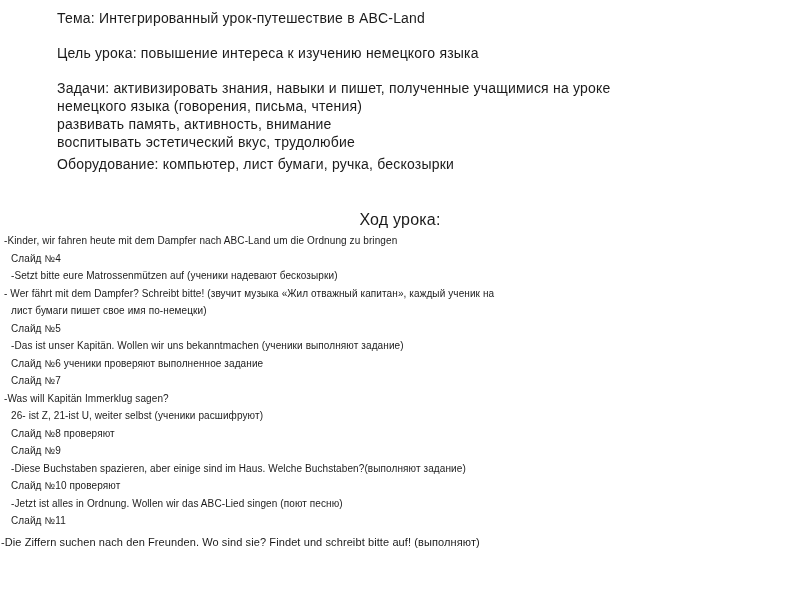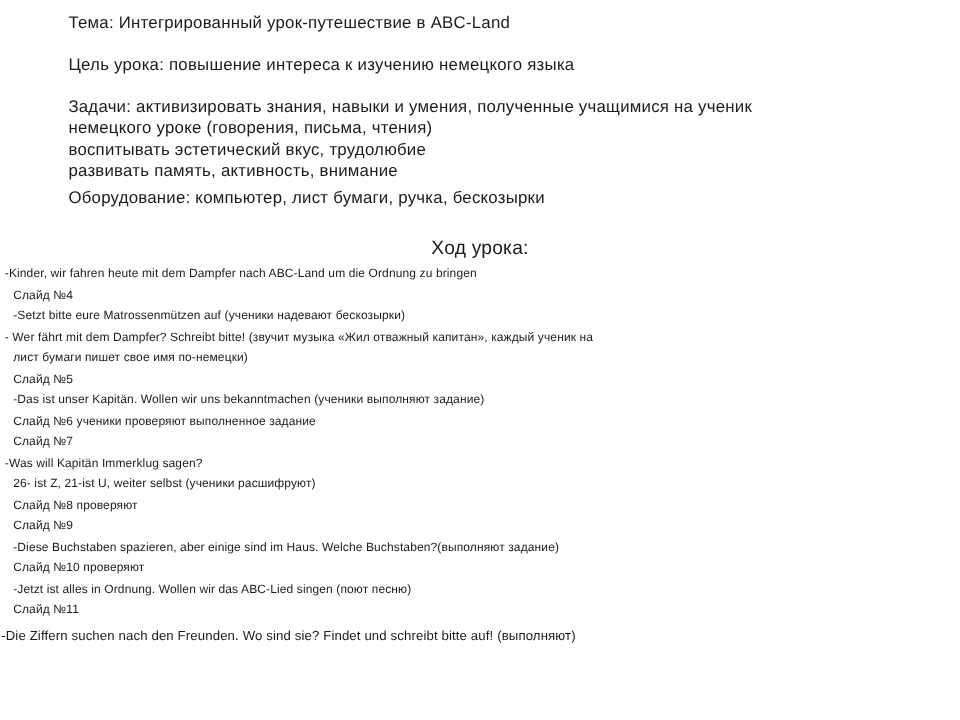--- a/index.html
+++ b/index.html
@@ -18,21 +18,21 @@
   .header-block {
     margin-left: 57px;
     font-size: 14px;
     line-height: 18px;
     letter-spacing: 0.2px;
   }
   .para-gap { margin-bottom: 17px; }
   .equip-line { margin-top: 4px; }
   
   .hod-title {
-    margin-top: 25px;
+    margin-top: 37px;
     text-align: center;
     font-size: 16px;
     line-height: 20px;
     letter-spacing: 0.2px;
   }
   .body-block {
     margin-top: 2px;
     font-size: 10px;
     line-height: 17.5px;
     letter-spacing: 0.1px;
@@ -49,24 +49,24 @@
 </style>
 </head>
 <body>
 
 <div class="doc">
 
   <div class="header-block">
     <div class="para-gap">Тема: Интегрированный урок-путешествие в ABC-Land</div>
     <div class="para-gap">Цель урока: повышение интереса к изучению немецкого языка</div>
     <div>
-      <div>Задачи: активизировать знания, навыки и умения, полученные учащимися на ученик</div>
-      <div>немецкого уроке (говорения, письма, чтения)</div>
+      <div>Задачи: активизировать знания, навыки и пишет, полученные учащимися на уроке</div>
+      <div>немецкого языка (говорения, письма, чтения)</div>
+      <div>развивать память, активность, внимание</div>
       <div>воспитывать эстетический вкус, трудолюбие</div>
-      <div>развивать память, активность, внимание</div>
     </div>
     <div class="equip-line">Оборудование: компьютер, лист бумаги, ручка, бескозырки</div>
   </div>
 
   <div class="hod-title">Ход урока:</div>
 
   <div class="body-block">
     <div class="ln-a">-Kinder, wir fahren heute mit dem Dampfer nach ABC-Land um die Ordnung zu bringen</div>
     <div class="ln-b">Слайд №4</div>
     <div class="ln-b">-Setzt bitte eure Matrossenmützen auf (ученики надевают бескозырки)</div>

